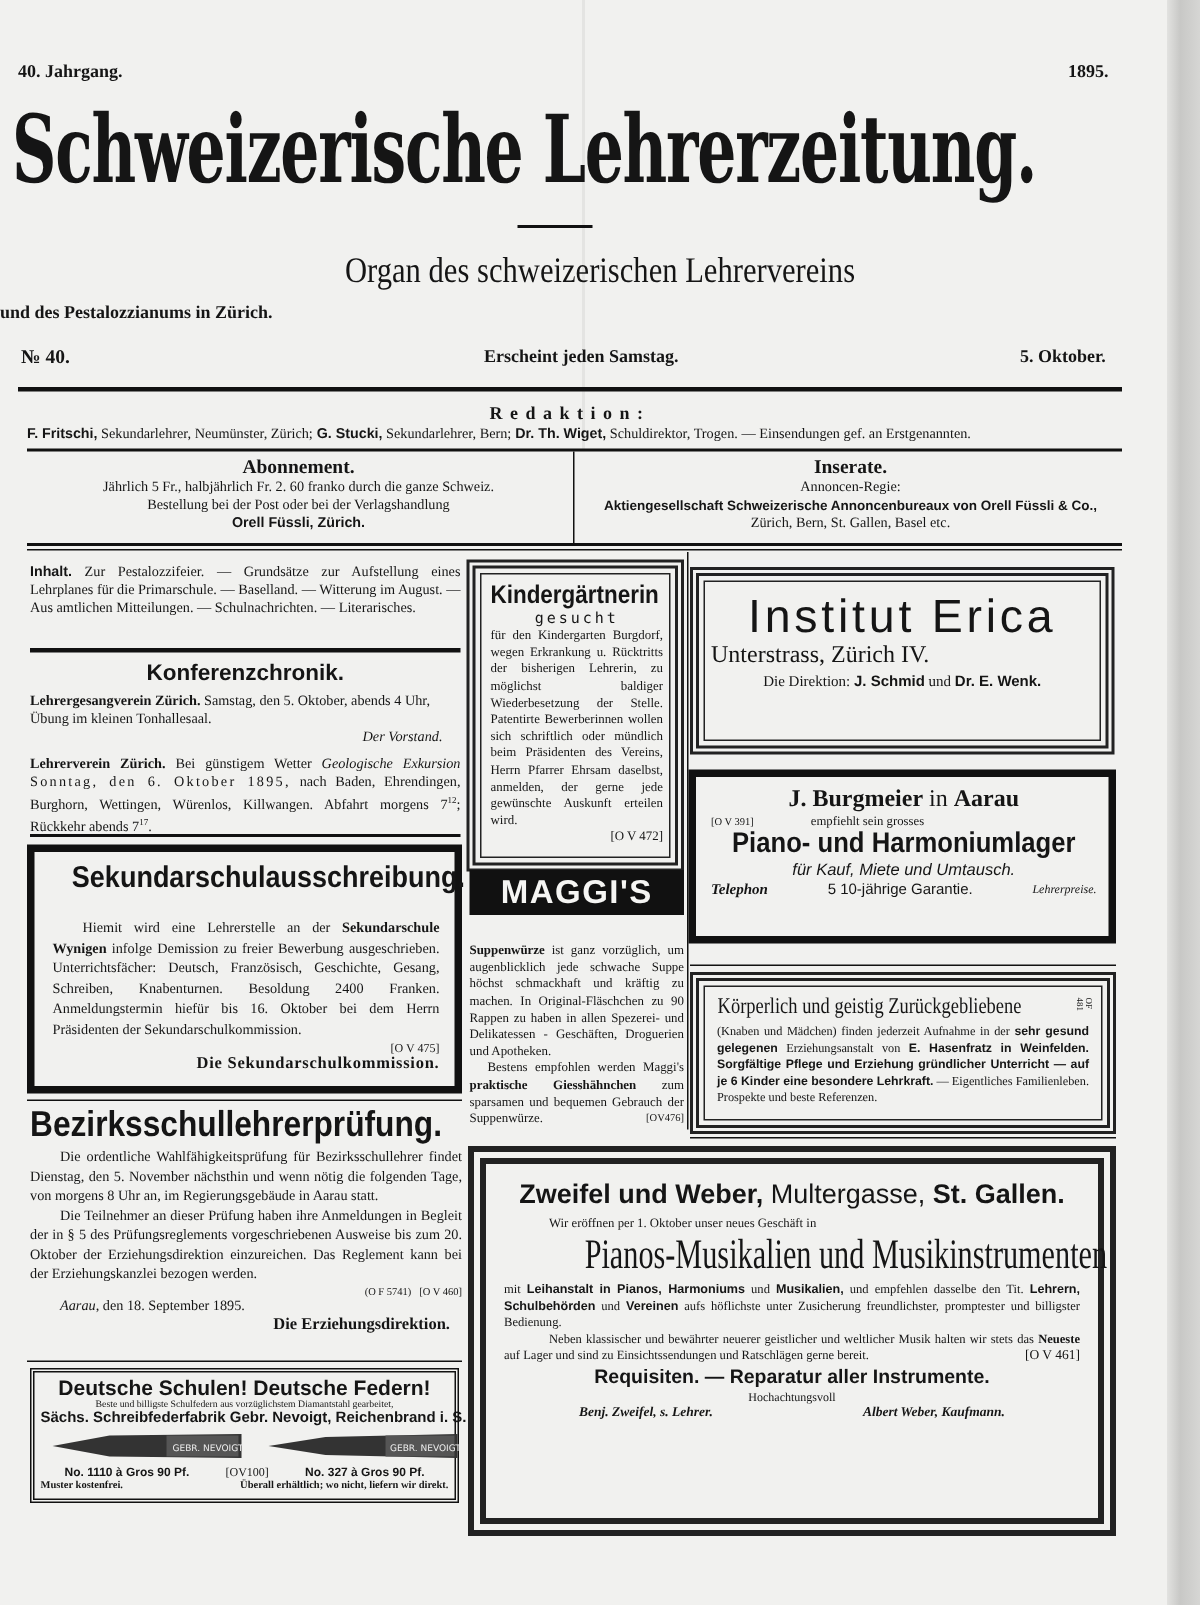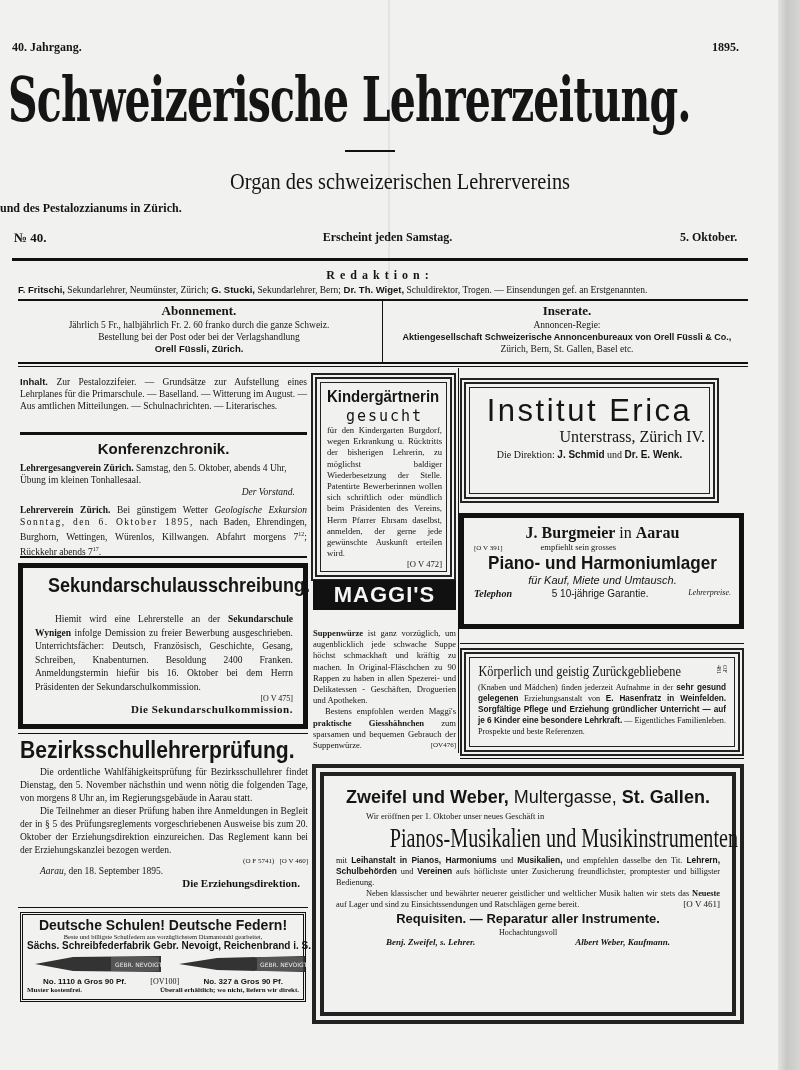--- a/index.html
+++ b/index.html
@@ -152,40 +152,40 @@
     <span class="sans b">No. 327 à Gros 90 Pf.</span>
   </div>
   <div style="display:flex;justify-content:space-between;font-size:7px;">
     <span class="serif b">Muster kostenfrei.</span>
     <span class="serif b">Überall erhältlich; wo nicht, liefern wir direkt.</span>
   </div>
 </div>
 
 <div class="abs ornate" style="left:311px;top:373px;width:145px;height:208px;padding:8px 8px 4px 10px;">
   <div class="cond b" style="font-size:17px;white-space:nowrap;transform:scaleX(0.88);transform-origin:left;">Kindergärtnerin</div>
-  <div style="font-family:'DejaVu Sans Mono',monospace;font-size:15px;text-align:center;letter-spacing:2px;">gesucht</div>
+  <div style="font-family:'DejaVu Sans Mono',monospace;font-size:10px;text-align:center;letter-spacing:2px;">gesucht</div>
   <div class="serif justify" style="font-size:8.6px;line-height:11.2px;">für den Kindergarten Burgdorf, wegen Erkrankung u. Rücktritts der bisherigen Lehrerin, zu möglichst baldiger Wiederbesetzung der Stelle. Patentirte Bewerberinnen wollen sich schriftlich oder mündlich beim Präsidenten des Vereins, Herrn Pfarrer Ehrsam daselbst, anmelden, der gerne jede gewünschte Auskunft erteilen wird.</div>
   <div class="serif" style="font-size:8.6px;text-align:right;">[O V 472]</div>
 </div>
 
 <div class="abs" style="left:313px;top:580px;width:143px;height:172px;">
   <div class="sans b" style="background:#111;color:#f5f5f3;font-size:22px;text-align:center;letter-spacing:1px;height:30px;line-height:30px;">MAGGI'S</div>
   <div class="serif justify" style="font-size:8.6px;line-height:11.2px;margin-top:18px;">
     <span class="b">Suppenwürze</span><span> ist ganz vorzüglich, um augenblicklich jede schwache Suppe höchst schmackhaft und kräftig zu machen. In Original-Fläschchen zu 90 Rappen zu haben in allen Spezerei- und Delikatessen - Geschäften, Droguerien und Apotheken.</span>
   </div>
   <div class="serif justify" style="font-size:8.6px;line-height:11.2px;text-indent:12px;">
     <span>Bestens empfohlen werden Maggi's </span><span class="b">praktische Giesshähnchen</span><span> zum sparsamen und bequemen Gebrauch der Suppenwürze.</span>
   </div>
   <div class="serif" style="font-size:7px;text-align:right;margin-top:-10px;">[OV476]</div>
 </div>
 <div class="rule" style="left:458px;top:368px;width:1px;height:385px;"></div>
 
-<div class="abs ornate" style="left:460px;top:378px;width:259px;height:125px;padding:10px 8px 4px 8px;">
+<div class="abs ornate" style="left:460px;top:378px;width:283px;height:125px;padding:10px 8px 4px 8px;">
   <div class="sans" style="font-size:31px;letter-spacing:2.5px;text-align:center;line-height:34px;font-weight:500;">Institut Erica</div>
-  <div class="serif" style="font-size:16px;text-align:right;">Unterstrass, Zürich IV.</div>
+  <div class="serif" style="font-size:16px;text-align:left;">Unterstrass, Zürich IV.</div>
   <div class="serif" style="font-size:10px;text-align:center;margin-top:3px;">
     <span>Die Direktion: </span><span class="sans b">J. Schmid</span><span> und </span><span class="sans b">Dr. E. Wenk.</span>
   </div>
 </div>
 
 <div class="abs frame-thick" style="left:459px;top:513px;width:285px;height:116px;padding:6px 8px 0 10px;">
   <div class="serif" style="text-align:center;font-size:16px;">
     <span class="b">J. Burgmeier</span><span> in </span><span class="b">Aarau</span>
   </div>
   <div class="serif" style="font-size:8.5px;">

